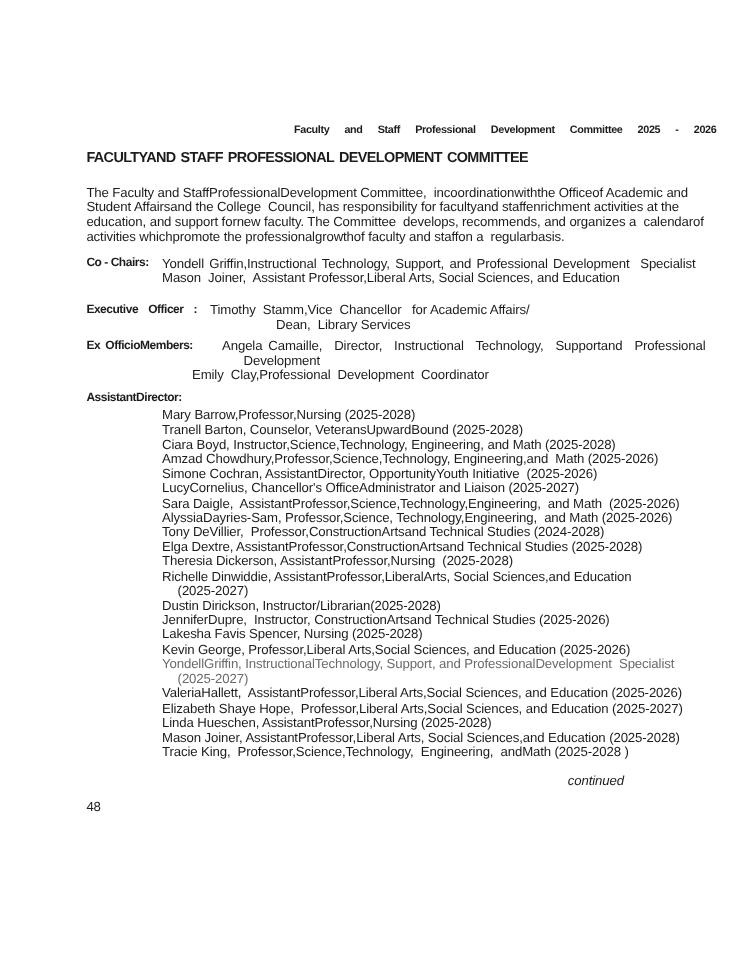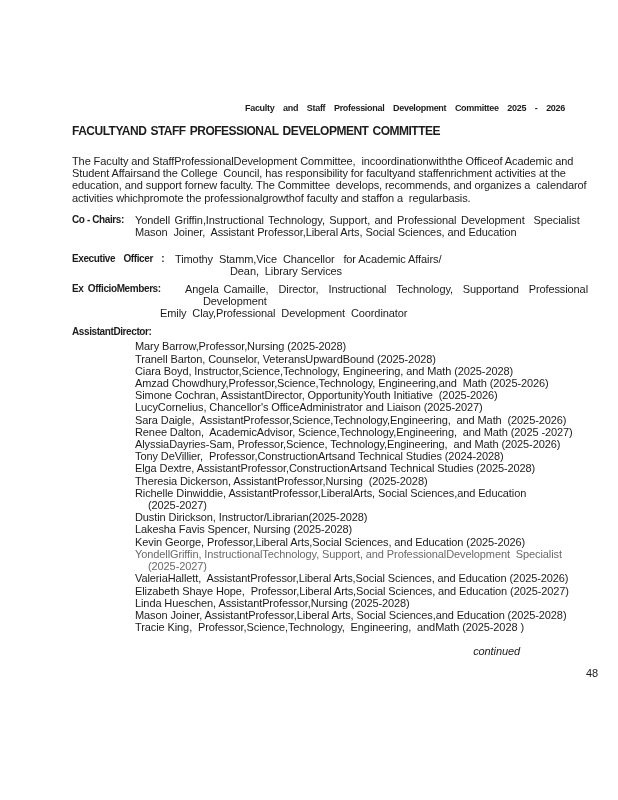--- a/index.html
+++ b/index.html
@@ -8,21 +8,21 @@
     background:#ffffff; overflow:hidden;
     padding:103px 20px 0 72px;
     font-family:"Liberation Sans", sans-serif;
     font-size:11px; line-height:12.2px; color:#1c1c1c;
     letter-spacing:-0.1px;
   }
   .line, .member-line, .member-wrap, .label, .content div { white-space:pre; }
 
   .header-title {
     display:flex; justify-content:space-between;
-    width:320px; margin-left:173px; margin-bottom:12px;
+    width:352px; margin-left:173px; margin-bottom:12px;
     font-size:9px; font-weight:bold; letter-spacing:-0.3px; line-height:11px;
   }
   .section-heading {
     display:flex; justify-content:space-between;
     width:368px; margin-bottom:18px;
     font-size:12px; font-weight:bold; letter-spacing:-0.5px; line-height:11px;
   }
   .intro { margin-bottom:10px; }
 
   .row { display:flex; }
@@ -39,21 +39,21 @@
   .exofficio .label { width:88px; word-spacing:2px; }
   .exofficio .indent1 { margin-left:25px; word-spacing:2px; }
   .exofficio .indent2 { margin-left:43px; }
 
   .members-label { font-weight:bold; font-size:10px; letter-spacing:-0.4px; margin-bottom:2px; }
   .members { margin-left:63px; }
   .member-wrap { margin-left:13px; }
   .member.muted { color:#6a6a6a; }
 
   .continued { font-style:italic; text-align:right; padding-right:78px; margin-top:12px; }
-  .page-number { text-align:right; margin-top:9px; }
+  .page-number { text-align:left; margin-top:9px; }
 </style>
 </head>
 <body>
 
 <div class="page">
 
   <div class="header-title">
       <span>Faculty</span>
       <span>and</span>
       <span>Staff</span>
@@ -142,24 +142,20 @@
       <div class="member">
         <div class="member-line">LucyCornelius, Chancellor's OfficeAdministrator and Liaison (2025-2027)</div>
 
       </div>
 
       <div class="member">
         <div class="member-line">Sara Daigle,  AssistantProfessor,Science,Technology,Engineering,  and Math  (2025-2026)</div>
 
       </div>
 
-      <div class="member">
-        <div class="member-line">Renee Dalton,  AcademicAdvisor, Science,Technology,Engineering,  and Math (2025 -2027)</div>
-
-      </div>
 
       <div class="member">
         <div class="member-line">AlyssiaDayries-Sam, Professor,Science, Technology,Engineering,  and Math (2025-2026)</div>
 
       </div>
 
       <div class="member">
         <div class="member-line">Tony DeVillier,  Professor,ConstructionArtsand Technical Studies (2024-2028)</div>
 
       </div>
@@ -177,20 +173,24 @@
       <div class="member">
         <div class="member-line">Richelle Dinwiddie, AssistantProfessor,LiberalArts, Social Sciences,and Education</div>
         <div class="member-wrap">(2025-2027)</div>
       </div>
 
       <div class="member">
         <div class="member-line">Dustin Dirickson, Instructor/Librarian(2025-2028)</div>
 
       </div>
 
+      <div class="member">
+        <div class="member-line">JenniferDupre,  Instructor, ConstructionArtsand Technical Studies (2025-2026)</div>
+
+      </div>
 
       <div class="member">
         <div class="member-line">Lakesha Favis Spencer, Nursing (2025-2028)</div>
 
       </div>
 
       <div class="member">
         <div class="member-line">Kevin George, Professor,Liberal Arts,Social Sciences, and Education (2025-2026)</div>
 
       </div>

